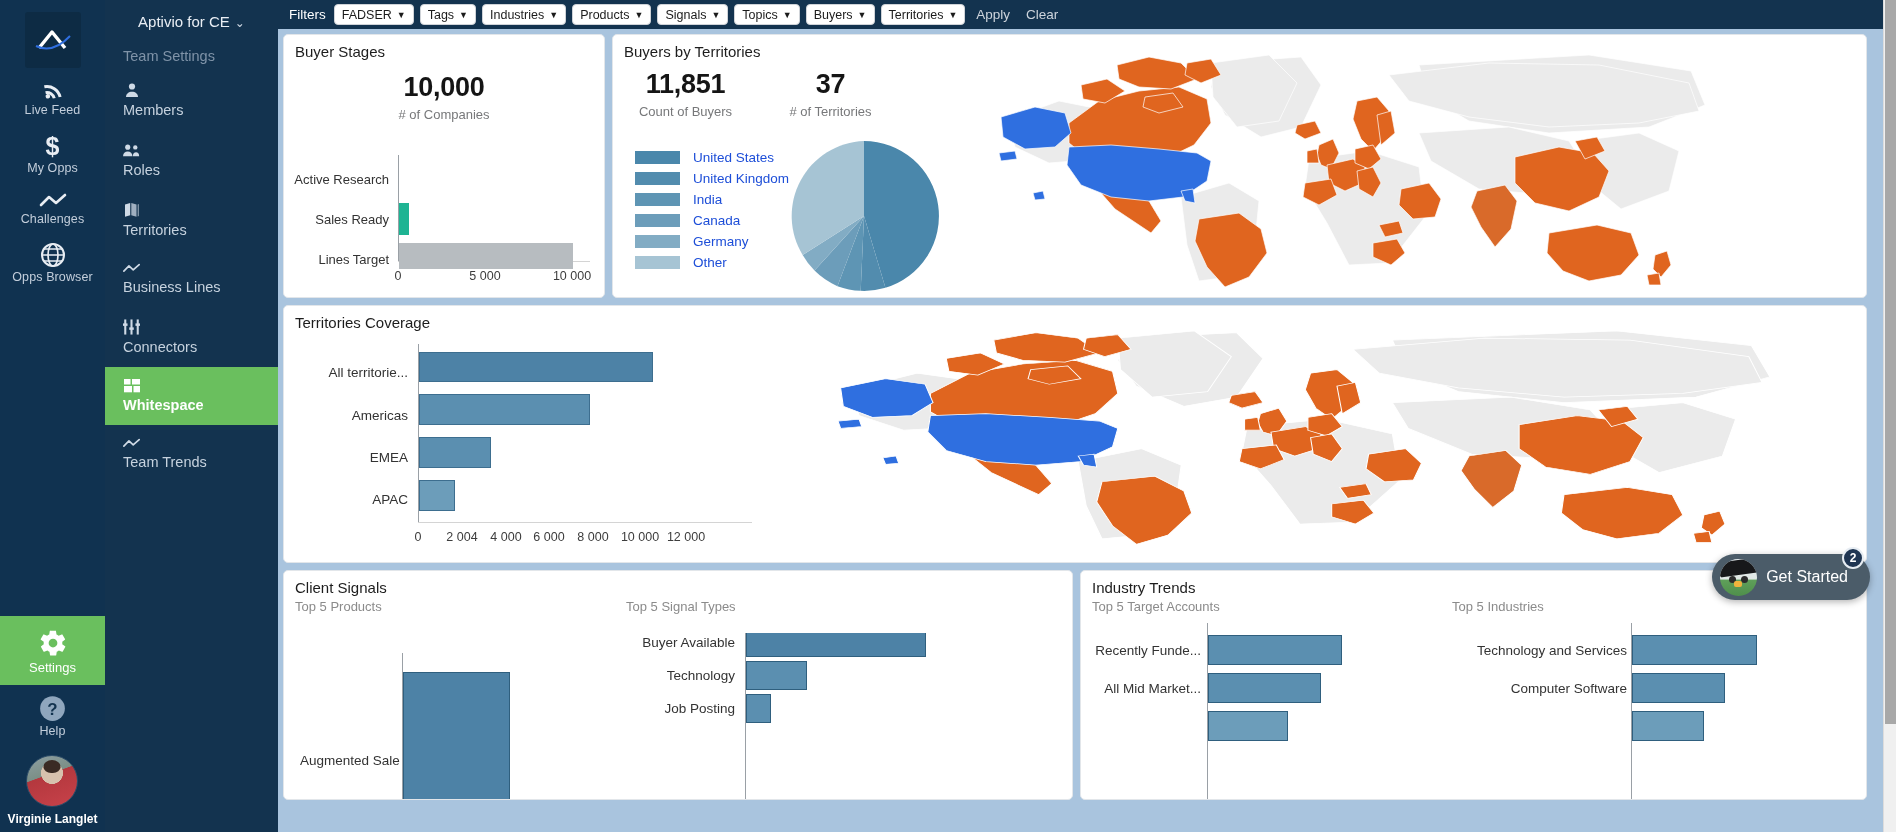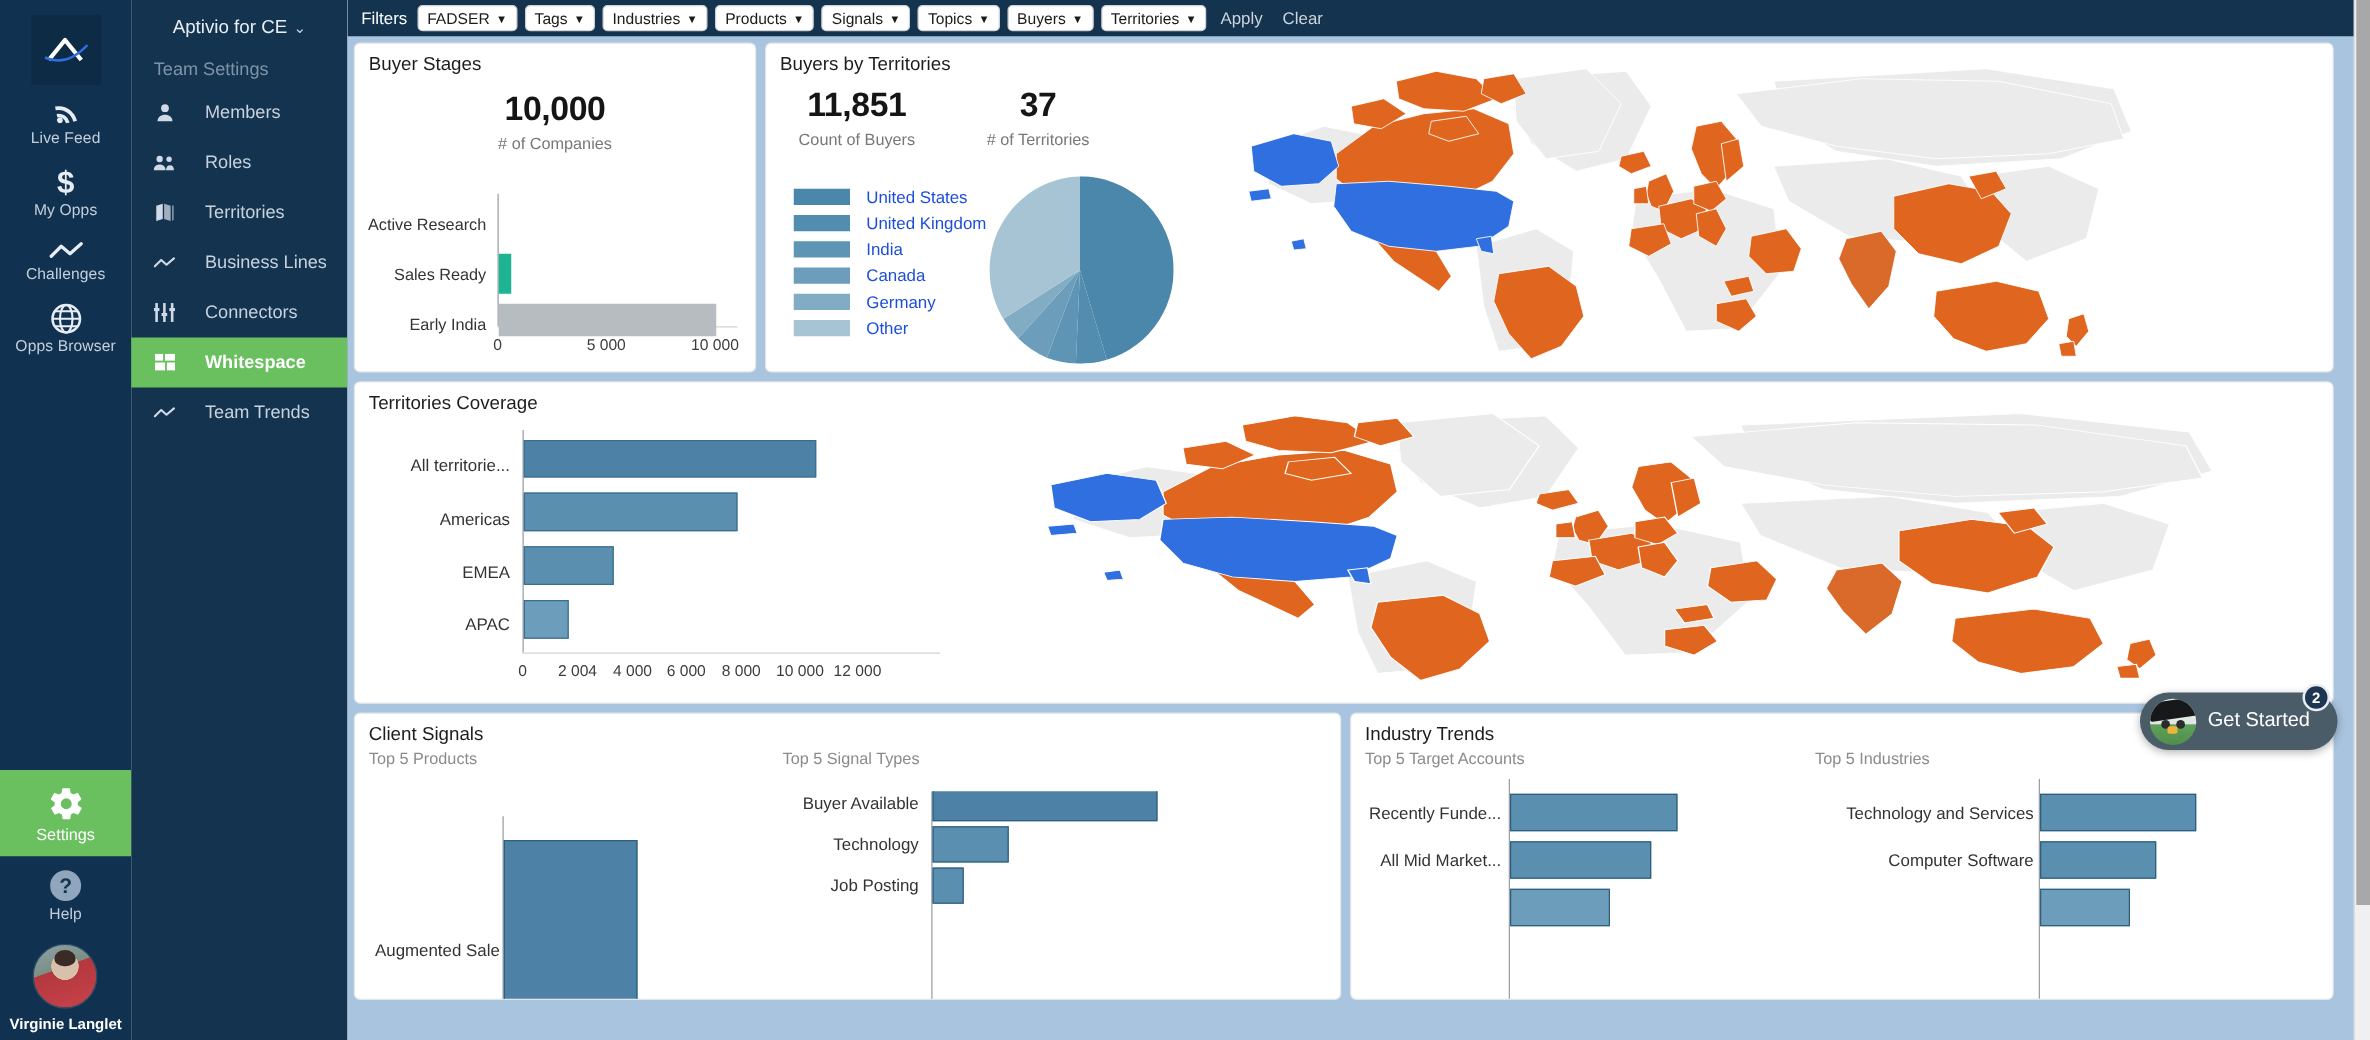--- a/index.html
+++ b/index.html
@@ -58,22 +58,22 @@
     width: 173px; flex: 0 0 173px; height: 832px; background: #13334f;
     position: relative;
   }
   .nav-title {
     color: #e9eef4; font-size: 15px; padding: 13px 0 0 0;
     text-align: center; cursor: pointer;
   }
   .nav-title .chev { font-size: 12px; margin-left: 5px; color:#cfd9e4; }
   .nav-sub { color: #7f93a8; font-size: 14.5px; padding: 18px 0 6px 18px; }
   .nav-item {
-    display: flex; align-items: center; gap: 24px;
-    padding: 12px 0 12px 18px; color: #c6d2de; font-size: 14.5px; cursor: pointer;
+    display: flex; gap: 4px;
+    padding: 12px 0 12px 18px; color: #c6d2de; font-size: 14.5px; cursor: pointer; flex-direction: column;
   }
   .nav-item .nicon { width: 17px; text-align:center; color:#cfdae6; font-size: 15px; display:flex; justify-content:center;}
   .nav-item.active { background: #6abf5e; color: #ffffff; font-weight: bold; }
   .nav-item.active .nicon { color: #ffffff; }
 
   
   .main {
     flex: 1 1 auto; height: 832px; background: #a9c4de;
     position: relative; overflow: hidden;
   }
@@ -360,21 +360,21 @@
             </div>
           </div>
 
           <div class="hbar-chart" style="position:absolute;left:0;top:118px;width:322px;height:140px;">
             <div class="vaxis" style="left:114px;top:2px;height:106px;"></div>
             <div class="axis-line" style="position:absolute;left:114px;top:108px;width:192px;"></div>
 
             <div style="position:absolute;left:0;top:2px;width:114px;height:106px;">
               <div style="position:absolute;right:9px;top:17px;font-size:13px;color:#333;white-space:nowrap;"><span>Active Research</span></div>
               <div style="position:absolute;right:9px;top:57px;font-size:13px;color:#333;white-space:nowrap;"><span>Sales Ready</span></div>
-              <div style="position:absolute;right:9px;top:97px;font-size:13px;color:#333;white-space:nowrap;"><span>Early India</span></div>
+              <div style="position:absolute;right:9px;top:97px;font-size:13px;color:#333;white-space:nowrap;"><span>Lines Target</span></div>
             </div>
 
             <div style="position:absolute;left:115px;top:50px;width:10px;height:32px;background:#1eb493;"></div>
             <div style="position:absolute;left:115px;top:90px;width:174px;height:26px;background:#b7bcc0;"></div>
 
             <div class="ticks" style="position:absolute;left:114px;top:116px;width:192px;height:18px;">
               <span class="tick" style="left:0px;">0</span>
               <span class="tick" style="left:87px;">5 000</span>
               <span class="tick" style="left:174px;">10 000</span>
             </div>

